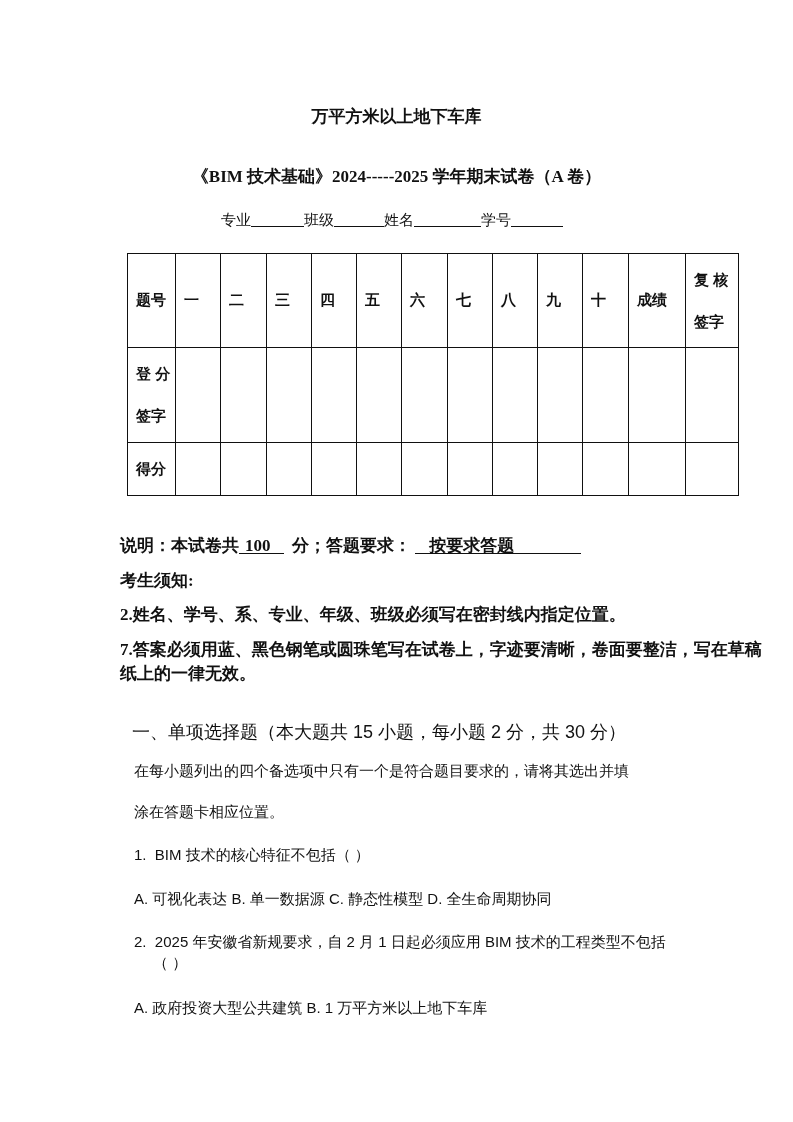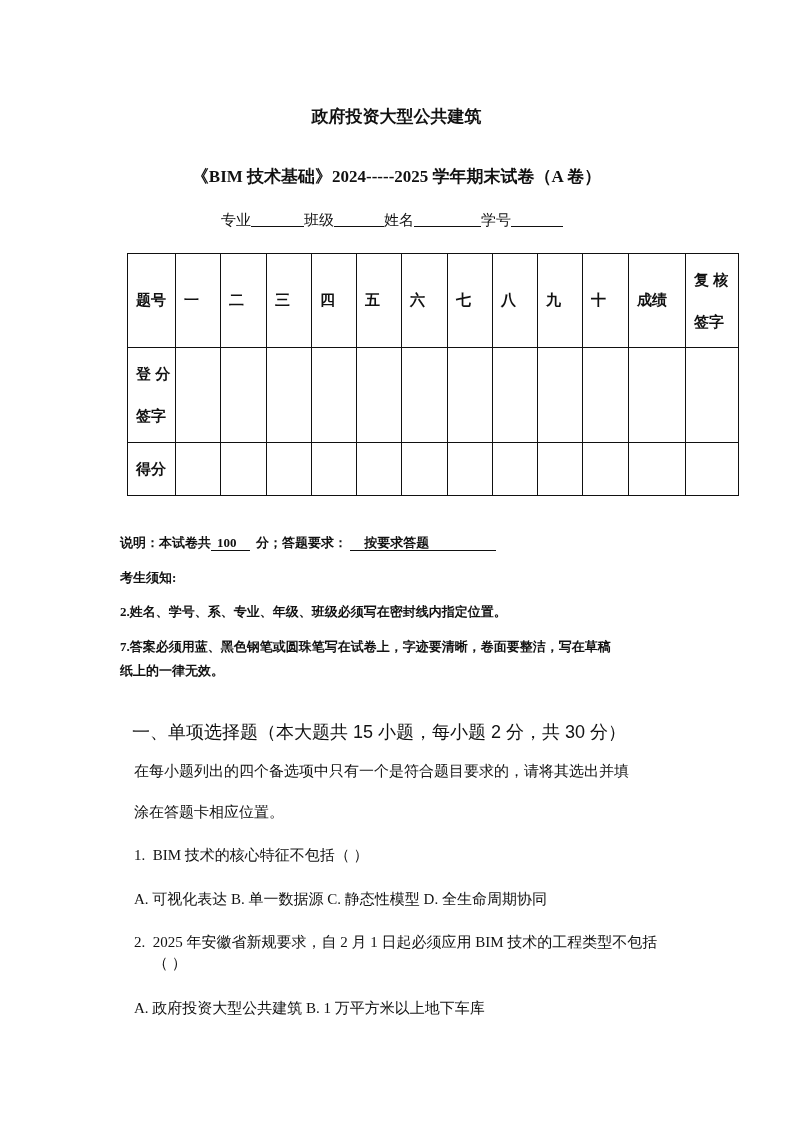--- a/index.html
+++ b/index.html
@@ -8,29 +8,29 @@
   .sans { font-family: "Liberation Sans", "DejaVu Sans", sans-serif; }
   .abs { position:absolute; white-space:nowrap; }
   .school { top:105px; left:0; width:793px; text-align:center; font-size:17px; font-weight:bold; }
   .exam-title { top:156px; left:0; width:793px; text-align:center; font-size:17px; font-weight:bold;margin-top:9px; }
   .info-line { top:211px; left:221px; font-size:15px; display:flex; align-items:flex-start; }
   .info-line .blank { display:inline-block; border-bottom:1.3px solid #111; height:15px; margin-bottom:2px; }
   table.score { position:absolute; left:127px; top:253px; border-collapse:collapse; table-layout:fixed; }
   table.score td { border:1.3px solid #111; padding:0; font-size:15px; vertical-align:middle; }
   table.score td .c { padding-left:8px; font-weight:bold; }
   .twoline { line-height:42px; }
-  .notes { left:120px; font-size:13px; font-weight:bold; }
+  .notes { left:120px; font-size:17px; font-weight:bold; }
   .uline { display:inline-block; border-bottom:1.3px solid #111; line-height:14px; }
   .section { top:720px; left:132px; font-size:18px; }
-  .body-text { left:134px; font-size:15px;font-family:Liberation Serif, serif; }
+  .body-text { left:134px; font-size:15px; }
 </style>
 </head>
 <body>
 
-<div class="abs serif school">政府投资大型公共建筑</div>
+<div class="abs serif school">万平方米以上地下车库</div>
 <div class="abs serif exam-title">《BIM 技术基础》2024-----2025 学年期末试卷（A 卷）</div>
 
 <div class="abs sans info-line">
   <span>专业</span>
   <span class="blank" style="width:53px"></span>
   <span>班级</span>
   <span class="blank" style="width:50px"></span>
   <span>姓名</span>
   <span class="blank" style="width:67px"></span>
   <span>学号</span>

